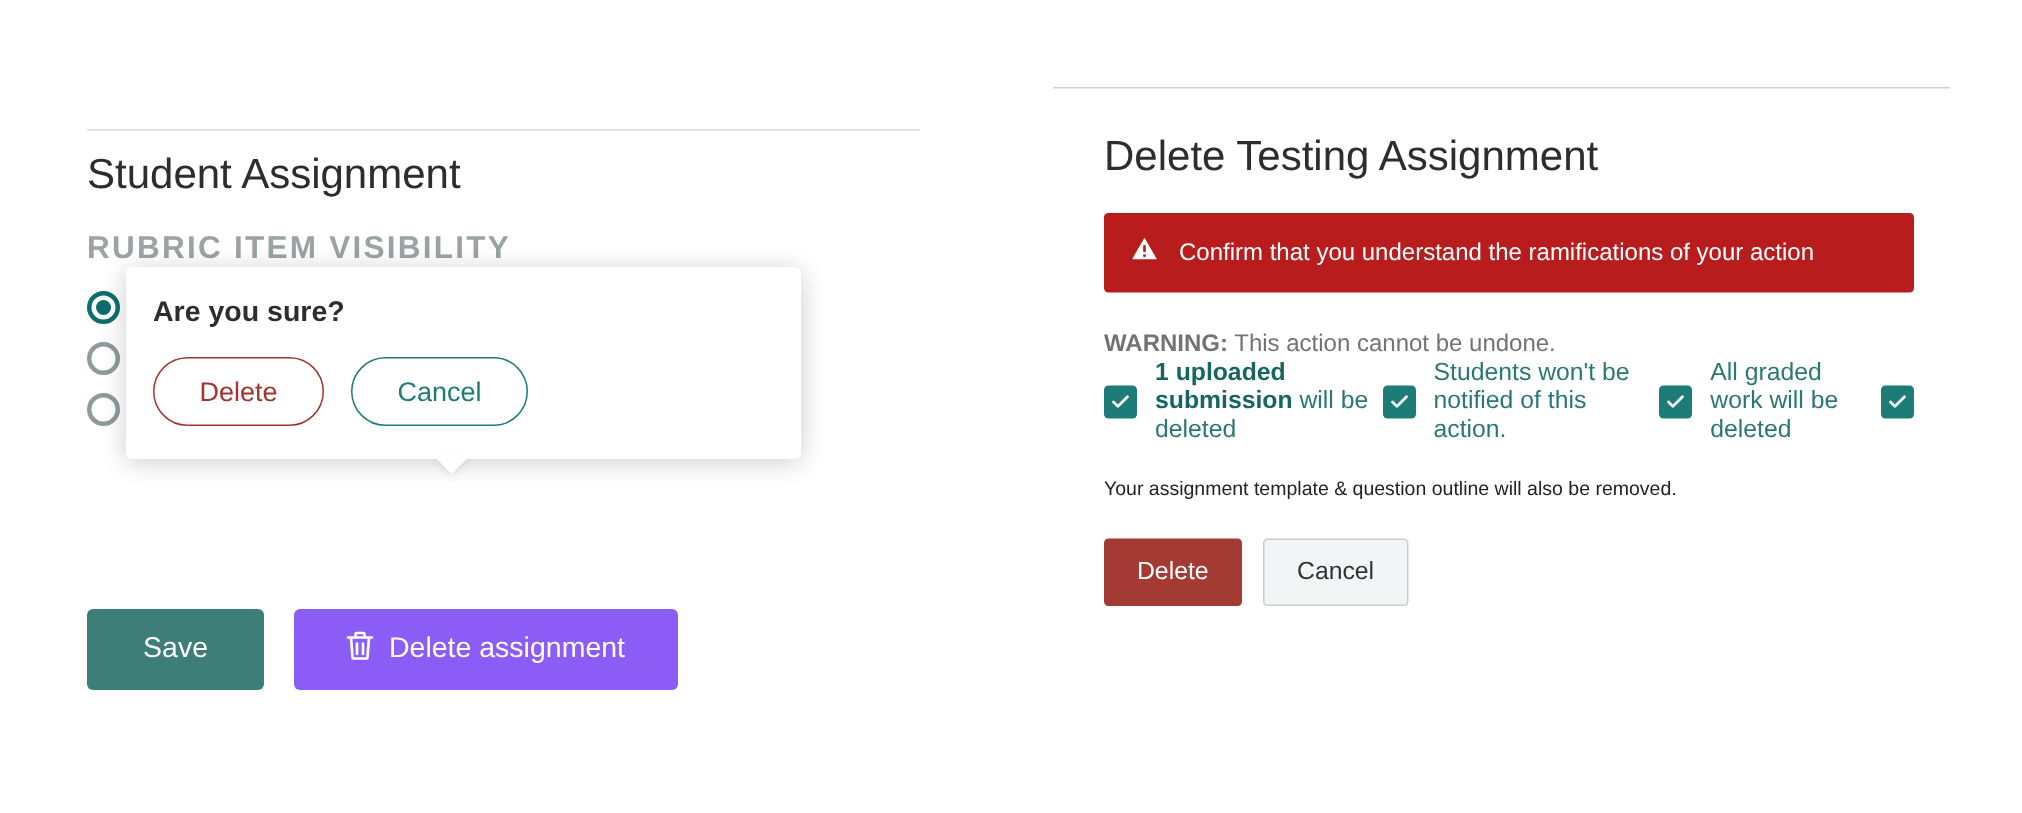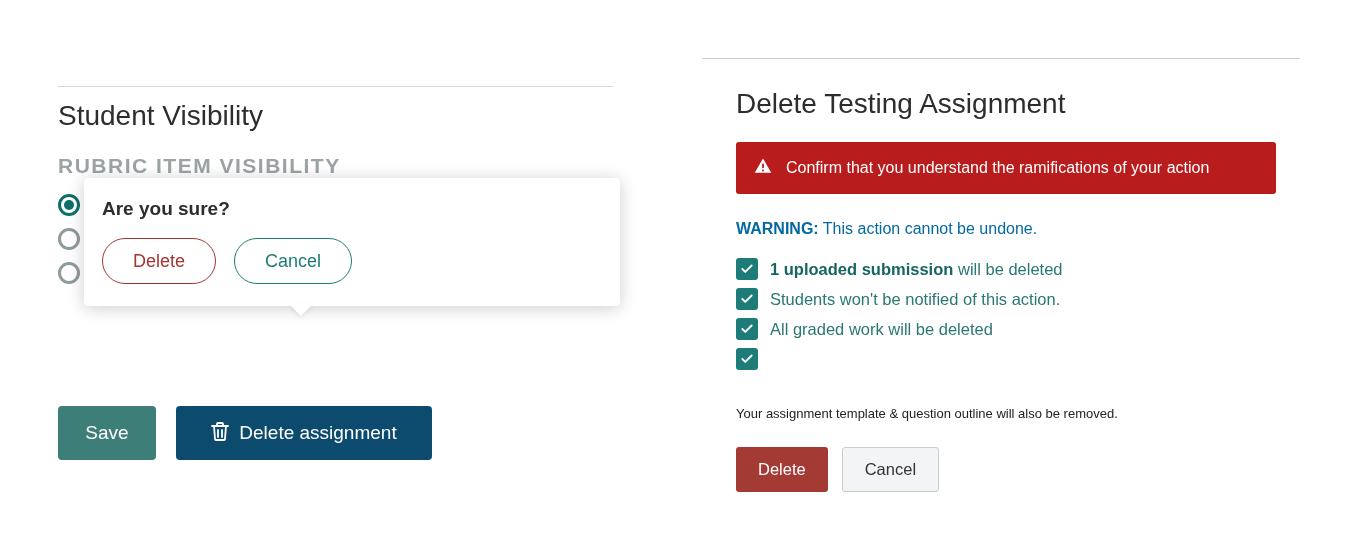--- a/index.html
+++ b/index.html
@@ -88,35 +88,35 @@
     height: 54px;
     border-radius: 4px;
     font-size: 19px;
     cursor: pointer;
     border: none;
     padding: 0 22px;
   }
   .btn-save {
     background: #3e7e78;
     color: #ffffff;
-    width: 98px;
+    width: 118px;
   }
   .btn-delete-assignment {
-    background: #0c4a6e;
+    background: #8b5cf6;
     color: #ffffff;
     width: 256px;
     gap: 10px;
   }
 
   
   .popover {
     position: absolute;
     left: 84px;
     top: 178px;
-    width: 536px;
+    width: 450px;
     background: #ffffff;
     border-radius: 4px;
     box-shadow: 0 2px 18px rgba(0,0,0,0.2);
     padding: 20px 18px 22px 18px;
   }
   .popover::after {
     content: "";
     position: absolute;
     bottom: -10px;
     left: 205px;
@@ -187,28 +187,27 @@
     border-radius: 3px;
     padding: 15px 18px;
     display: flex;
     align-items: center;
     gap: 14px;
     font-size: 16px;
     margin-bottom: 26px;
   }
   .warning-text {
     font-size: 16px;
-    color: #0369a1;
-    margin-bottom: 20px;
+    color: #737373;
   }
   .check-list {
     display: flex;
-    flex-direction: column;
+    flex-direction: row;
     gap: 8px;
-    margin-bottom: 36px;
+    margin-bottom: 22px;
     justify-content: flex-end;
   }
   .check-row {
     display: flex;
     align-items: center;
     gap: 12px;
     color: #2a7773;
     font-size: 16.5px;
   }
   .check-row .normal { color: #2a7773; }
@@ -249,21 +248,21 @@
     color: #333;
     border: 1px solid #c9cccd;
   }
 </style>
 </head>
 <body>
 
 <hr class="hr-top-left">
 
 <div class="left-panel">
-  <h2 class="sv-heading">Student Visibility</h2>
+  <h2 class="sv-heading">Student Assignment</h2>
   <div class="sv-subheading">RUBRIC ITEM VISIBILITY</div>
   <div class="radio-col">
     <div class="radio-outer radio-selected"></div>
     <div class="radio-outer radio-unselected"></div>
     <div class="radio-outer radio-unselected"></div>
   </div>
 </div>
 
 <div class="truncated-text"><span>nly applie</span>
 <span>e questic</span></div>

